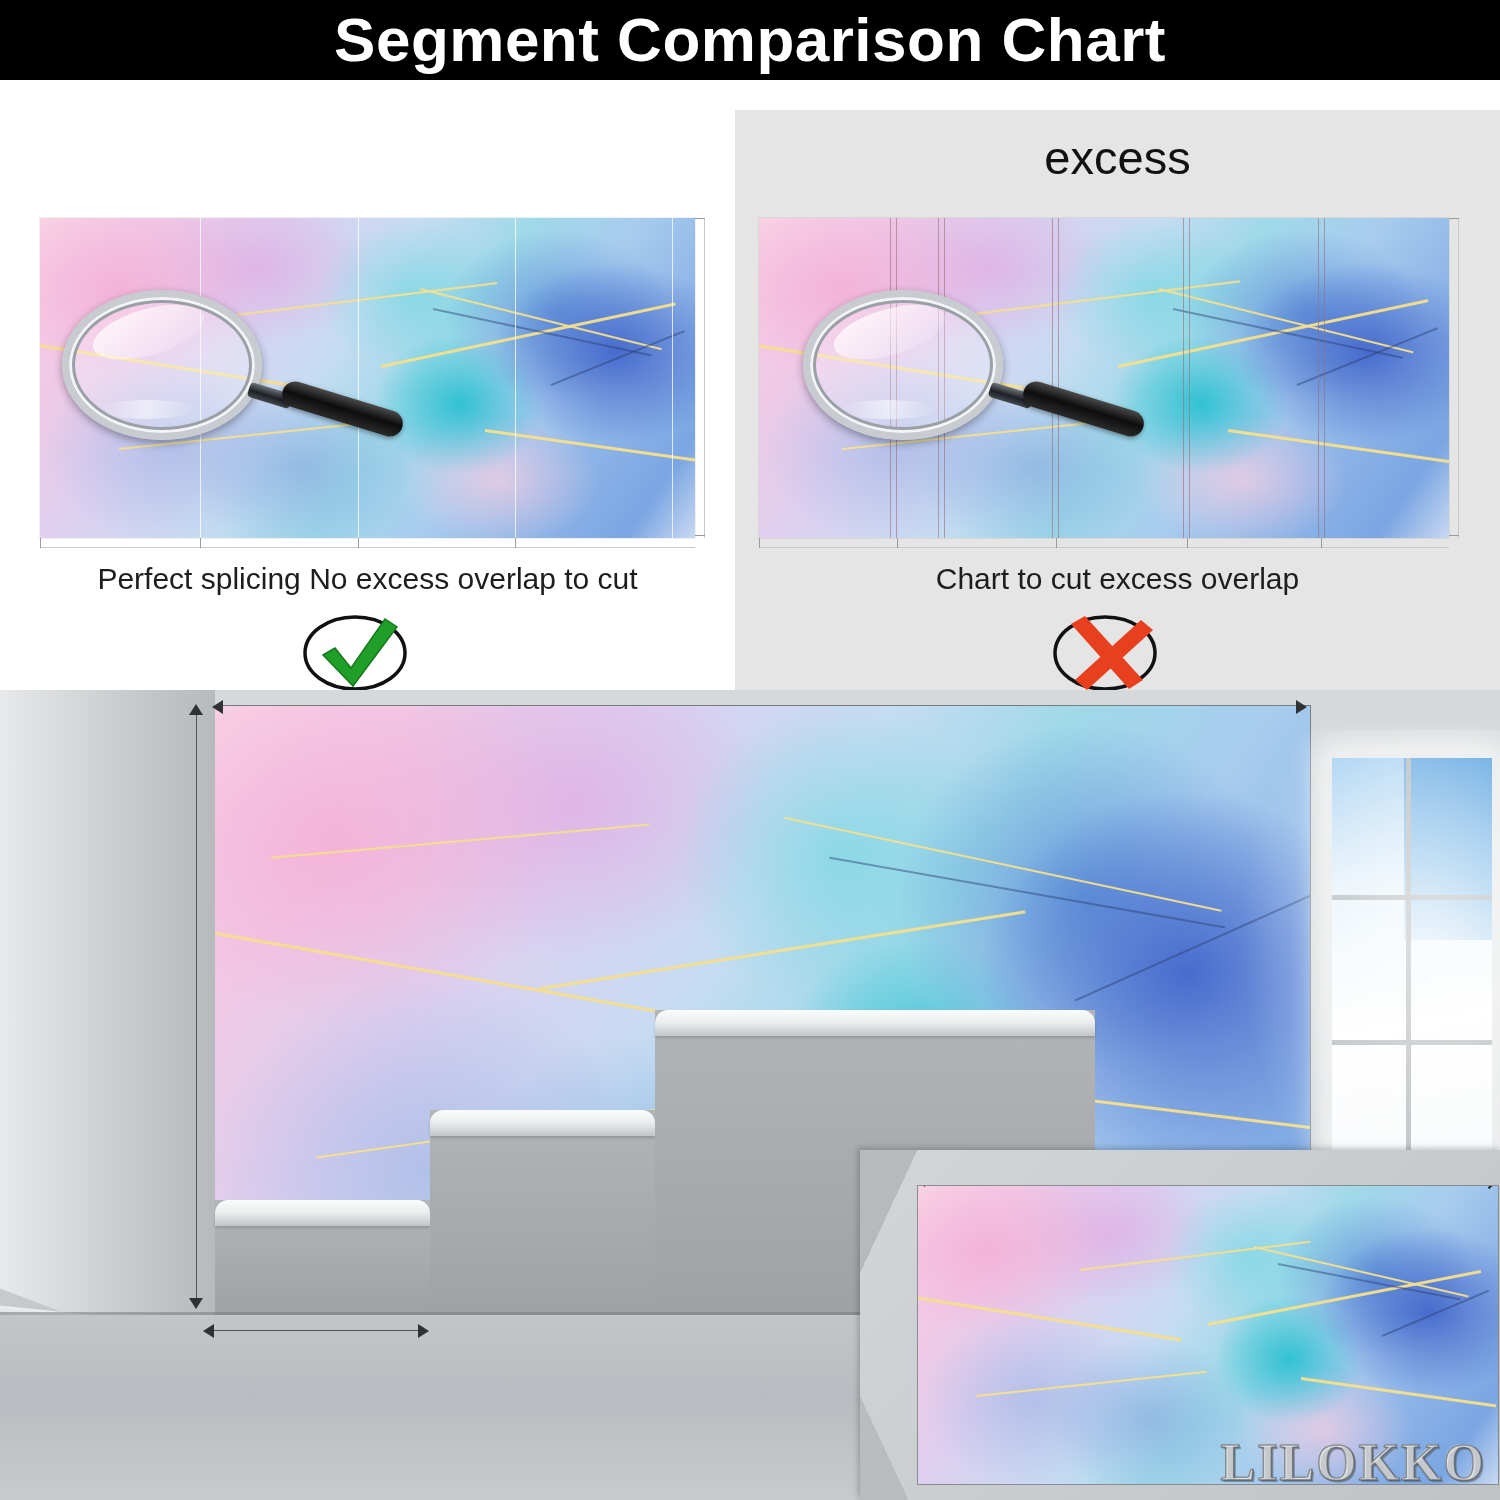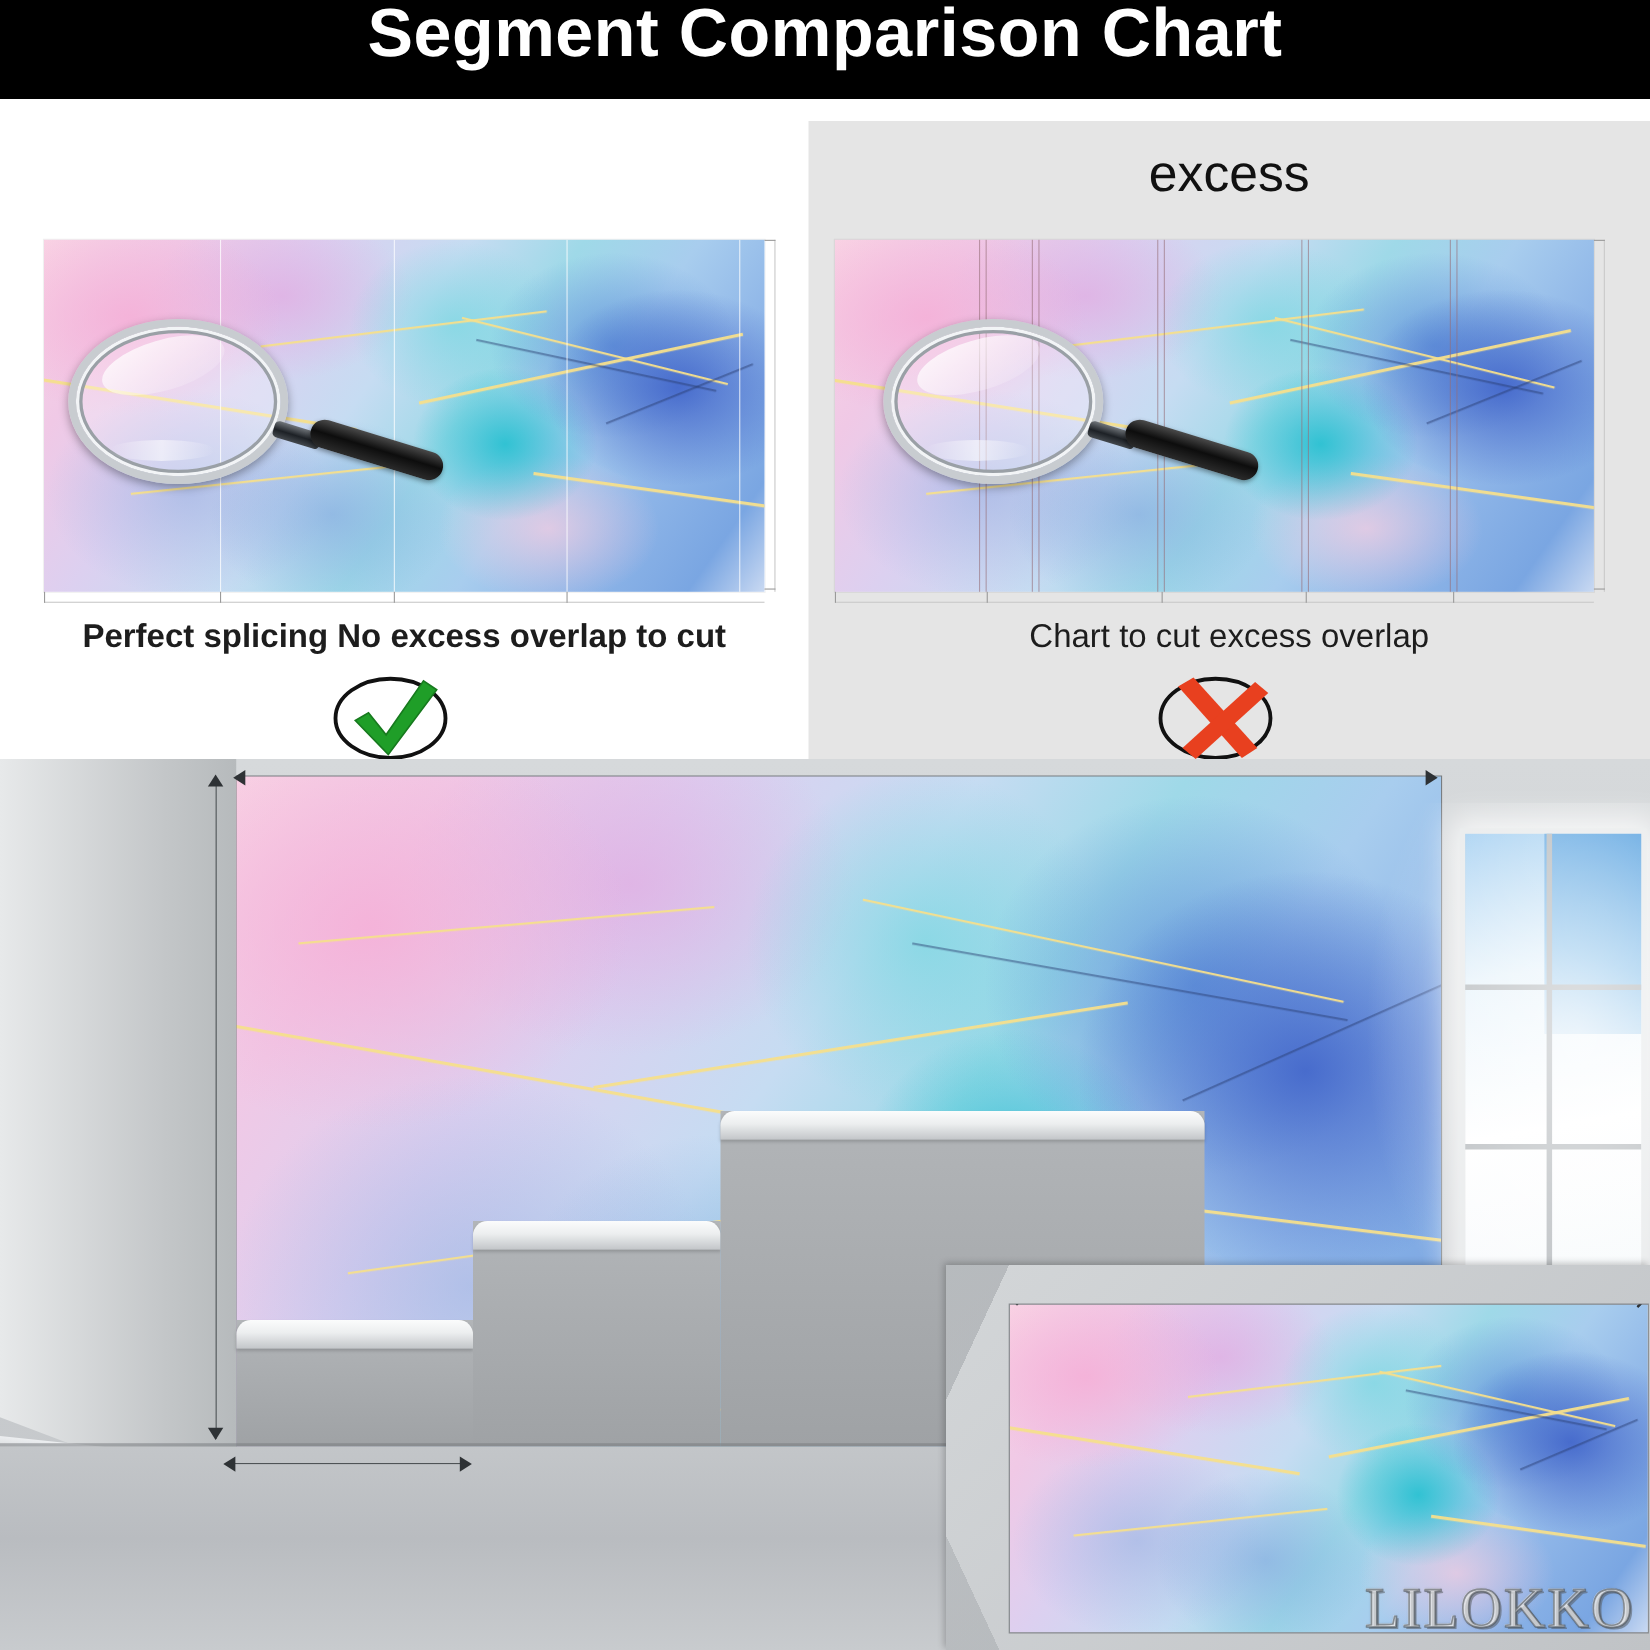--- a/index.html
+++ b/index.html
@@ -6,23 +6,23 @@
   html,body { width:1500px; height:1500px; }
   body {
     font-family:"Liberation Sans", sans-serif;
     background:#ffffff;
     overflow:hidden;
     position:relative;
   }
 
   
   .title-bar{
-    position:absolute; left:0; top:0; width:1500px; height:90px;
+    position:absolute; left:0; top:0; width:1500px; height:80px;
     background:#000000;
-    display:flex; justify-content:center;
+    display:flex; align-items:center; justify-content:center;
   }
   .title-bar h1{
     color:#ffffff;
     font-size:62px;
     font-weight:700;
     letter-spacing:0.5px;
     line-height:1;
     font-family:"Liberation Sans", sans-serif;
   }
 
@@ -128,21 +128,21 @@
     position:absolute;
     height:15px; border-radius:4px;
     background:linear-gradient(180deg,#6f7479 0%,#1d2126 55%,#43484d 100%);
   }
 
   
   .caption{
     position:absolute; left:0; width:100%; text-align:center;
     font-size:30px; color:#1d1d1d; font-weight:400;
   }
-  .panel.left  .caption{ top:452px;font-weight:bold; }
+  .panel.left  .caption{ top:452px; }
   .panel.right .caption{ top:452px; }
 
   .verdict{
     position:absolute; left:50%; transform:translateX(-50%);
     width:150px; height:86px;
   }
   .panel.left  .verdict{ top:500px; }
   .panel.right .verdict{ top:500px; }
   .verdict svg{ display:block; width:100%; height:100%; }
 
@@ -250,21 +250,21 @@
   }
   .corner-mark{ position:absolute; width:15px; height:15px; }
   .corner-mark::before,.corner-mark::after{
     content:""; position:absolute; background:#2e3235; width:12px; height:1.6px;
   }
 
   
   .watermark{
     position:absolute; right:14px; bottom:8px;
     font-family:"Liberation Serif", serif;
-    font-size:52px; font-weight:400; letter-spacing:2px;
+    font-size:52px; font-weight:700; letter-spacing:2px;
     color:rgba(255,255,255,0.55);
     text-shadow:
       2px 2px 0 rgba(90,95,100,0.55),
       -1px -1px 0 rgba(255,255,255,0.5),
       0 0 2px rgba(60,64,68,0.6);
     -webkit-text-stroke:1.5px rgba(70,74,78,0.55);
   }
 </style>
 </head>
 <body>

